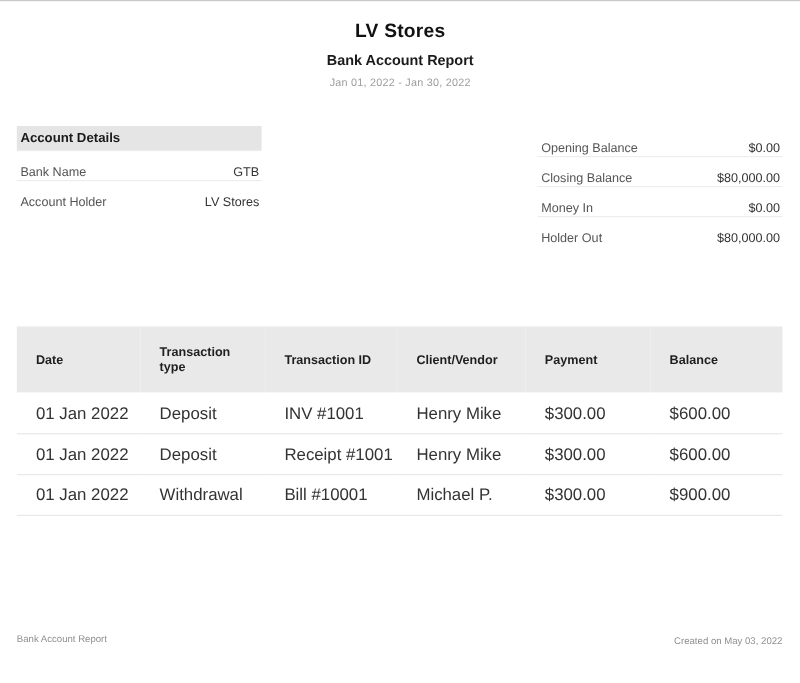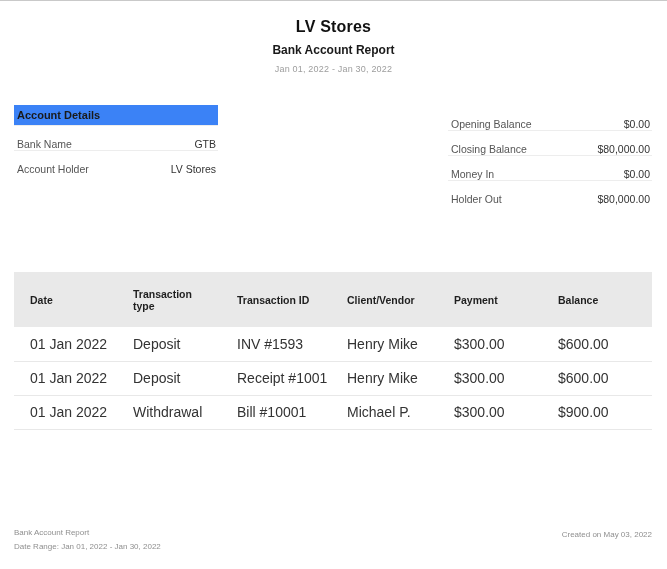--- a/index.html
+++ b/index.html
@@ -24,21 +24,21 @@
   }
   .report-daterange {
     font-size: 9px; color: #9d9d9d; margin-top: 7px; letter-spacing: 0.2px;
   }
 
   
   .info-section { position: absolute; top: 104px; width: 204px; }
   .info-section.left  { left: 14px; }
   .info-section.right { left: 448px; }
   .section-heading {
-    background: #3b82f6;
+    background: #e5e5e5;
     height: 20px;
     display: flex; align-items: center;
     padding-left: 3px;
     font-size: 11px; font-weight: 700; color: #1a1a1a;
   }
   .info-row {
     height: 25px;
     display: flex; align-items: flex-end; justify-content: space-between;
     padding: 0 2px 0 3px;
     border-top: 1px solid #ededed;
@@ -142,21 +142,21 @@
         <th>Transaction ID</th>
         <th>Client/Vendor</th>
         <th>Payment</th>
         <th>Balance</th>
       </tr>
     </thead>
     <tbody>
       <tr>
         <td>01 Jan 2022</td>
         <td>Deposit</td>
-        <td>INV #1593</td>
+        <td>INV #1001</td>
         <td>Henry Mike</td>
         <td>$300.00</td>
         <td>$600.00</td>
       </tr>
       <tr>
         <td>01 Jan 2022</td>
         <td>Deposit</td>
         <td>Receipt #1001</td>
         <td>Henry Mike</td>
         <td>$300.00</td>
@@ -169,18 +169,17 @@
         <td>Michael P.</td>
         <td>$300.00</td>
         <td>$900.00</td>
       </tr>
     </tbody>
   </table>
 
   <div class="report-footer">
     <div class="footer-left">
       <div>Bank Account Report</div>
-      <div>Date Range: Jan 01, 2022 - Jan 30, 2022</div>
     </div>
     <div class="footer-right">Created on May 03, 2022</div>
   </div>
 
 </div>
 
 </body></html>

